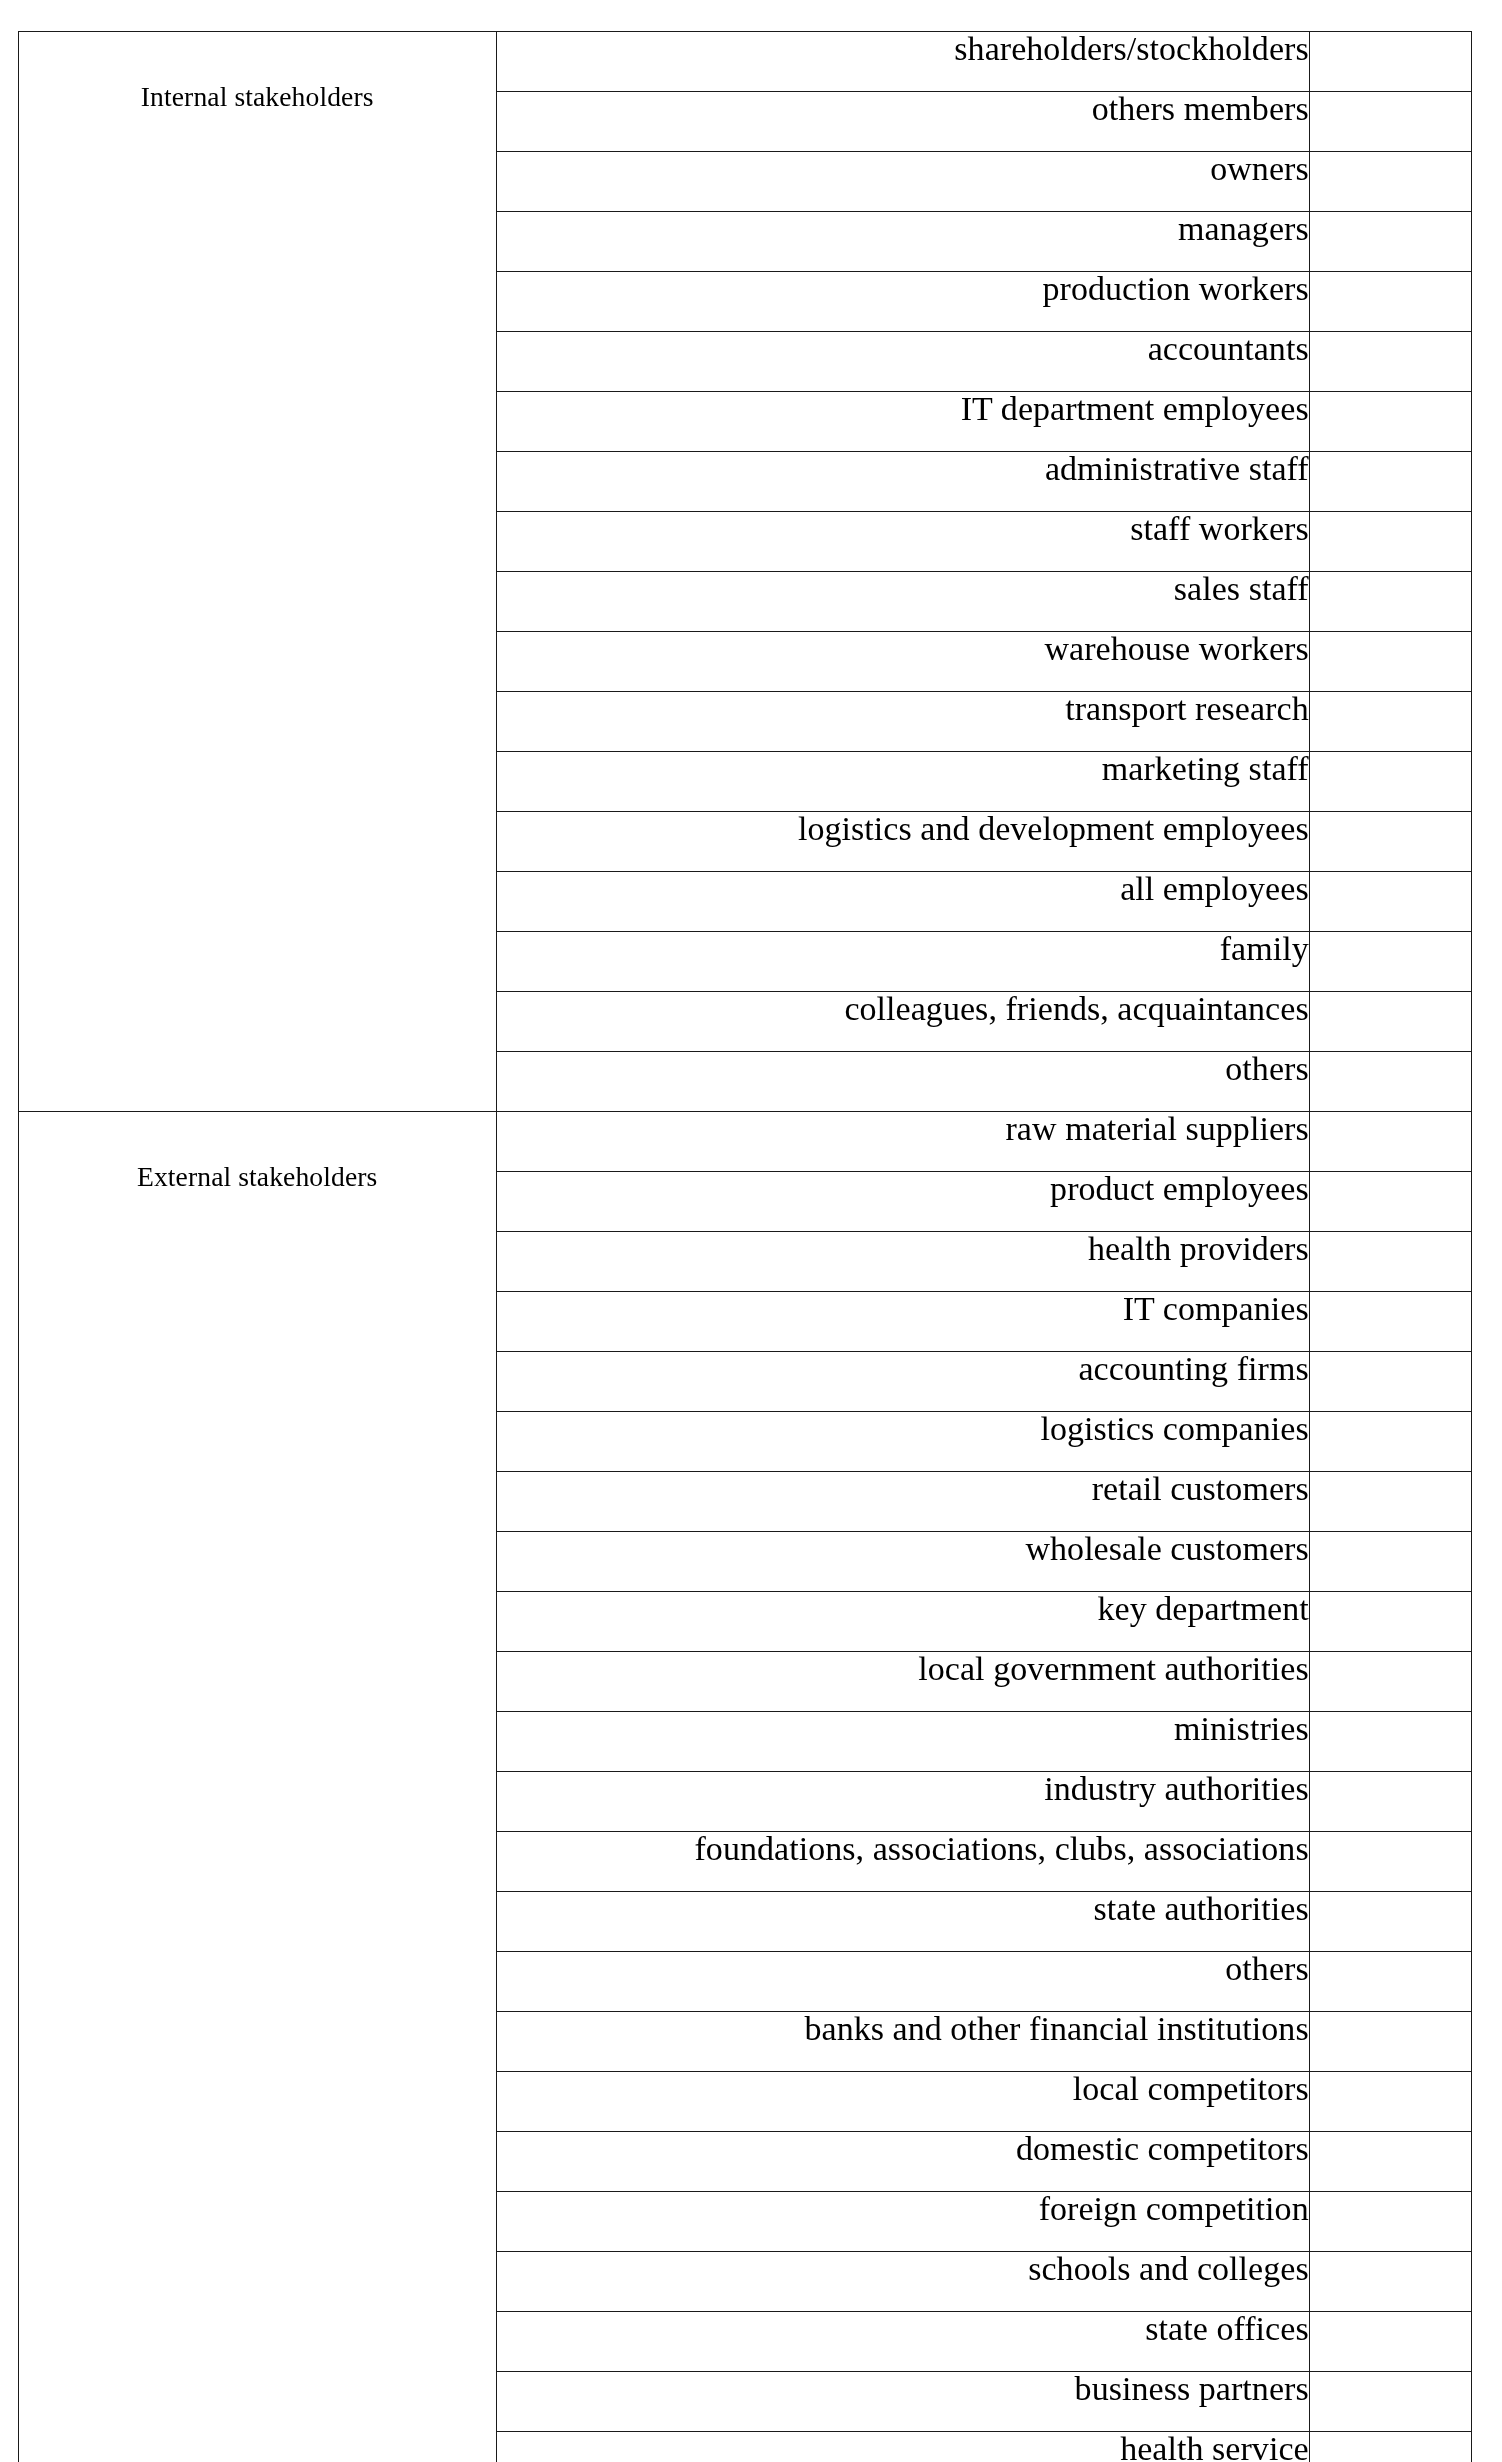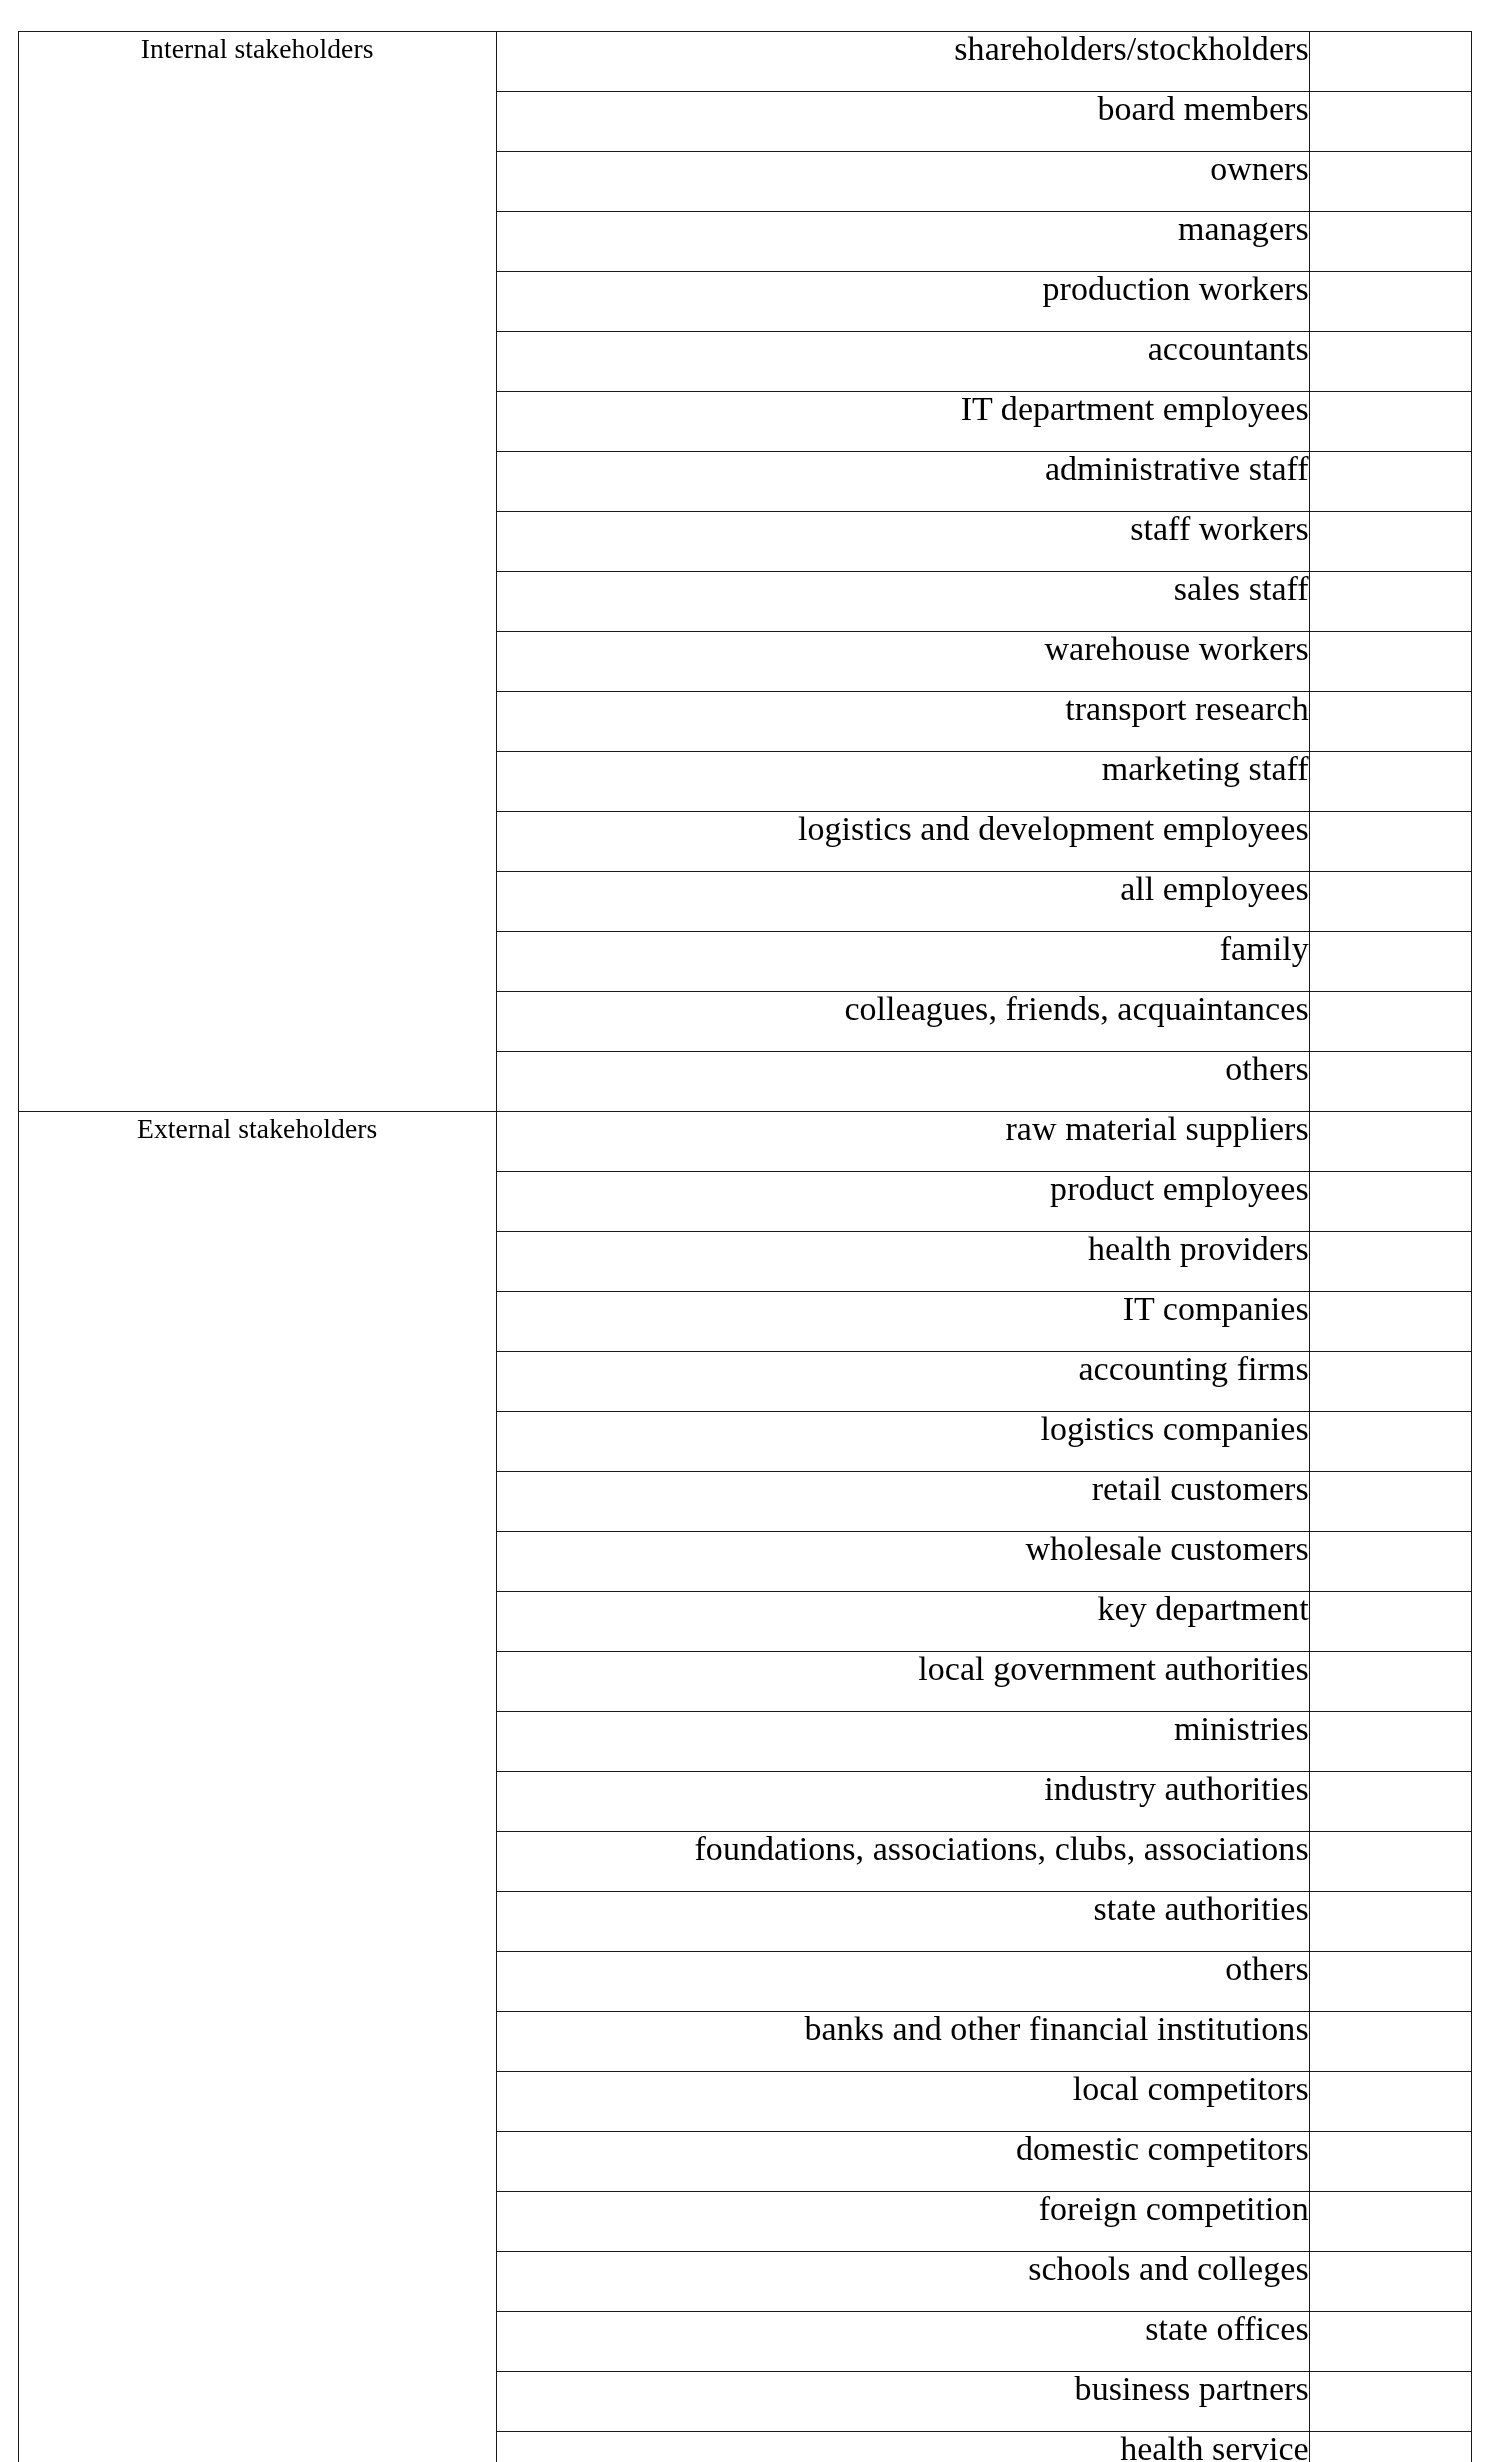--- a/index.html
+++ b/index.html
@@ -73,20 +73,21 @@
   }
 
   
   td.mark-cell {
     height: 59px;
     padding: 0;
   }
 
   .cat-label {
     display: block;
+    margin-top: 48px;
   }
 </style>
 </head>
 <body>
 
 <div id="sheet">
   <table id="stakeholder-table">
     <colgroup>
       <col class="c-category">
       <col class="c-item">
@@ -95,21 +96,21 @@
     <tbody id="table-body">
 
     <tr>
           <td class="category-cell" rowspan="18">
             <span class="cat-label">Internal stakeholders</span>
           </td>
           <td class="item-cell">shareholders/stockholders</td>
           <td class="mark-cell"></td>
         </tr>
         <tr>
-          <td class="item-cell">board members</td>
+          <td class="item-cell">others members</td>
           <td class="mark-cell"></td>
         </tr>
         <tr>
           <td class="item-cell">owners</td>
           <td class="mark-cell"></td>
         </tr>
         <tr>
           <td class="item-cell">managers</td>
           <td class="mark-cell"></td>
         </tr>

